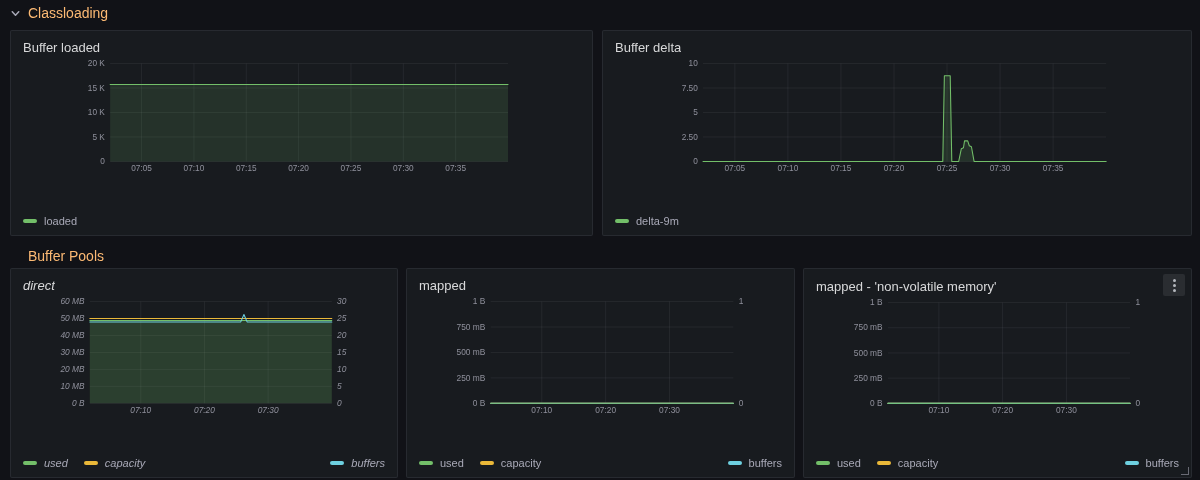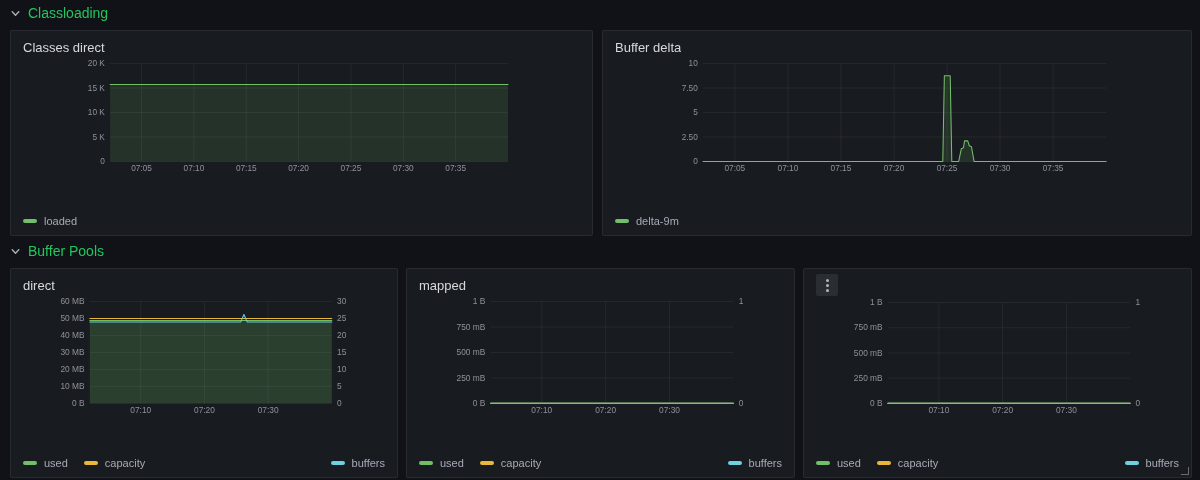--- a/index.html
+++ b/index.html
@@ -1,27 +1,27 @@
 <!DOCTYPE html>
 <html><head>
 <meta charset="utf-8">
 <style>
   html,body{margin:0;padding:0;background:#111217;}
   body{font-family:"Liberation Sans",sans-serif;}
   .dash{position:relative;width:1200px;height:480px;background:#111217;overflow:hidden;}
-  .section-header{position:absolute;display:flex;align-items:center;gap:7px;color:#22c55e;
+  .section-header{position:absolute;display:flex;align-items:center;gap:7px;color:#fdba74;
     font-size:14px;font-weight:500;height:20px;cursor:pointer;}
   #sec1{left:10px;top:3px;}
-  #sec2{left:10px;top:241px;}
+  #sec2{left:28px;top:241px;flex-direction:column;}
   .chev{width:11px;height:11px;opacity:.8;}
   .panel{position:absolute;background:#181b1f;border:1px solid rgba(204,204,220,0.09);
     border-radius:2px;display:flex;flex-direction:column;box-sizing:border-box;}
   #p1{left:10px;top:30px;width:583px;height:206px;}
   #p2{left:602px;top:30px;width:590px;height:206px;}
-  #p3{left:10px;top:268px;width:388px;height:210px;}
+  #p3{left:10px;top:268px;width:388px;height:210px;font-style:italic;}
   #p4{left:406px;top:268px;width:389px;height:210px;}
   #p5{left:803px;top:268px;width:389px;height:210px;}
   .panel-header{display:flex;align-items:center;justify-content:space-between;
     padding:7px 6px 2px 12px;font-size:13px;color:#d8d9da;min-height:19px;}
   .panel-title{cursor:pointer;white-space:nowrap;overflow:hidden;text-overflow:ellipsis;}
   .chart-wrap{flex:1;min-height:0;padding:0 4px 0 2px;}
   svg.chart{width:100%;height:100%;display:block;}
   svg.chart text{font-family:"Liberation Sans",sans-serif;}
   .tick{font-size:11px;fill:rgba(204,204,220,0.65);}
   .legend{display:flex;align-items:center;gap:16px;padding:2px 12px 8px;font-size:11px;
@@ -43,21 +43,21 @@
 
   <div class="section-header" id="sec1">
     <svg class="chev" viewBox="0 0 12 12">
       <polyline points="2.5,4 6,8 9.5,4" fill="none" stroke="#ccccdc" stroke-width="1.6" stroke-linecap="round" stroke-linejoin="round"></polyline>
     </svg>
     <span>Classloading</span>
   </div>
 
   <div class="panel" id="p1">
     <div class="panel-header">
-      <span class="panel-title">Classes direct</span>
+      <span class="panel-title">Buffer loaded</span>
     </div>
     <div class="chart-wrap">
       <svg class="chart" viewBox="0 0 575 154">
           <line x1="34.8" x2="563" y1="6" y2="6" stroke="rgba(204,204,220,0.10)"></line>
           <line x1="34.8" x2="563" y1="38.5" y2="38.5" stroke="rgba(204,204,220,0.10)"></line>
           <line x1="34.8" x2="563" y1="71" y2="71" stroke="rgba(204,204,220,0.10)"></line>
           <line x1="34.8" x2="563" y1="103.5" y2="103.5" stroke="rgba(204,204,220,0.10)"></line>
           <line x1="34.8" x2="563" y1="136" y2="136" stroke="rgba(204,204,220,0.10)"></line>
           <line x1="76.5" x2="76.5" y1="6" y2="136" stroke="rgba(204,204,220,0.10)"></line>
           <line x1="146" x2="146" y1="6" y2="136" stroke="rgba(204,204,220,0.10)"></line>
@@ -236,20 +236,21 @@
         <div class="spacer"></div>
         <div class="legend-item">
           <span class="swatch" style="background: rgb(110, 208, 224);"></span>
           <span>buffers</span>
         </div>
       </div>
   </div>
 
   <div class="panel" id="p5">
     <div class="panel-header">
+      <span class="panel-title">mapped - 'non-volatile memory'</span>
       <span class="kebab">
         <i></i>
           <i></i>
           <i></i>
       </span>
     </div>
     <div class="chart-wrap">
       <svg class="chart" viewBox="0 0 381 157">
           <line x1="47.2" x2="366.8" y1="6" y2="6" stroke="rgba(204,204,220,0.10)"></line>
           <line x1="47.2" x2="366.8" y1="39.25" y2="39.25" stroke="rgba(204,204,220,0.10)"></line>

